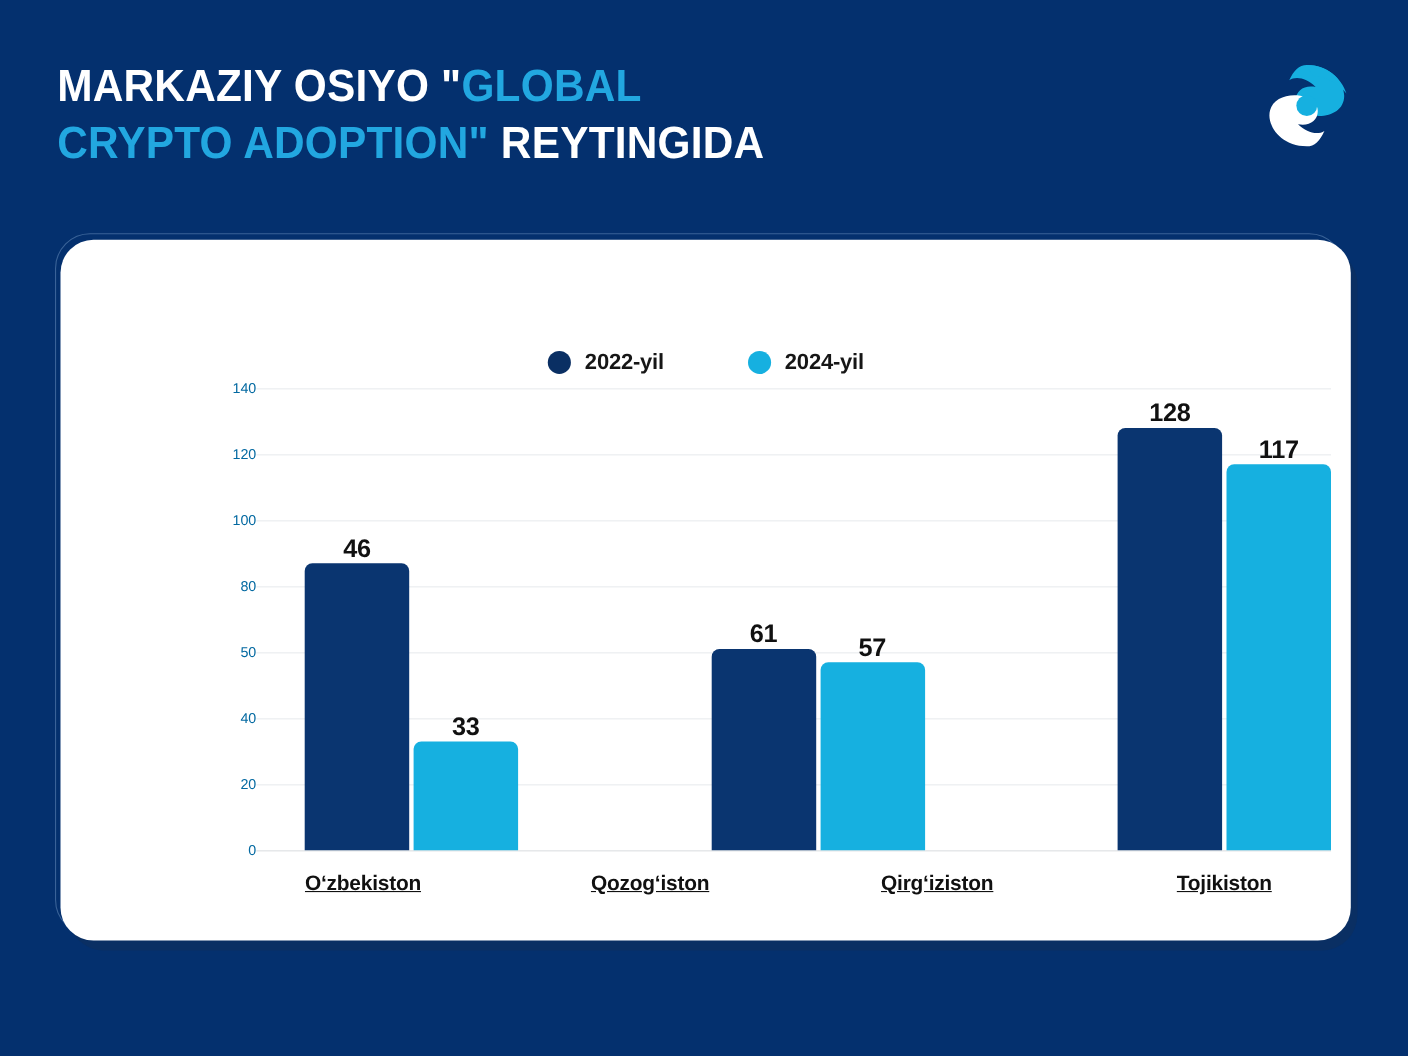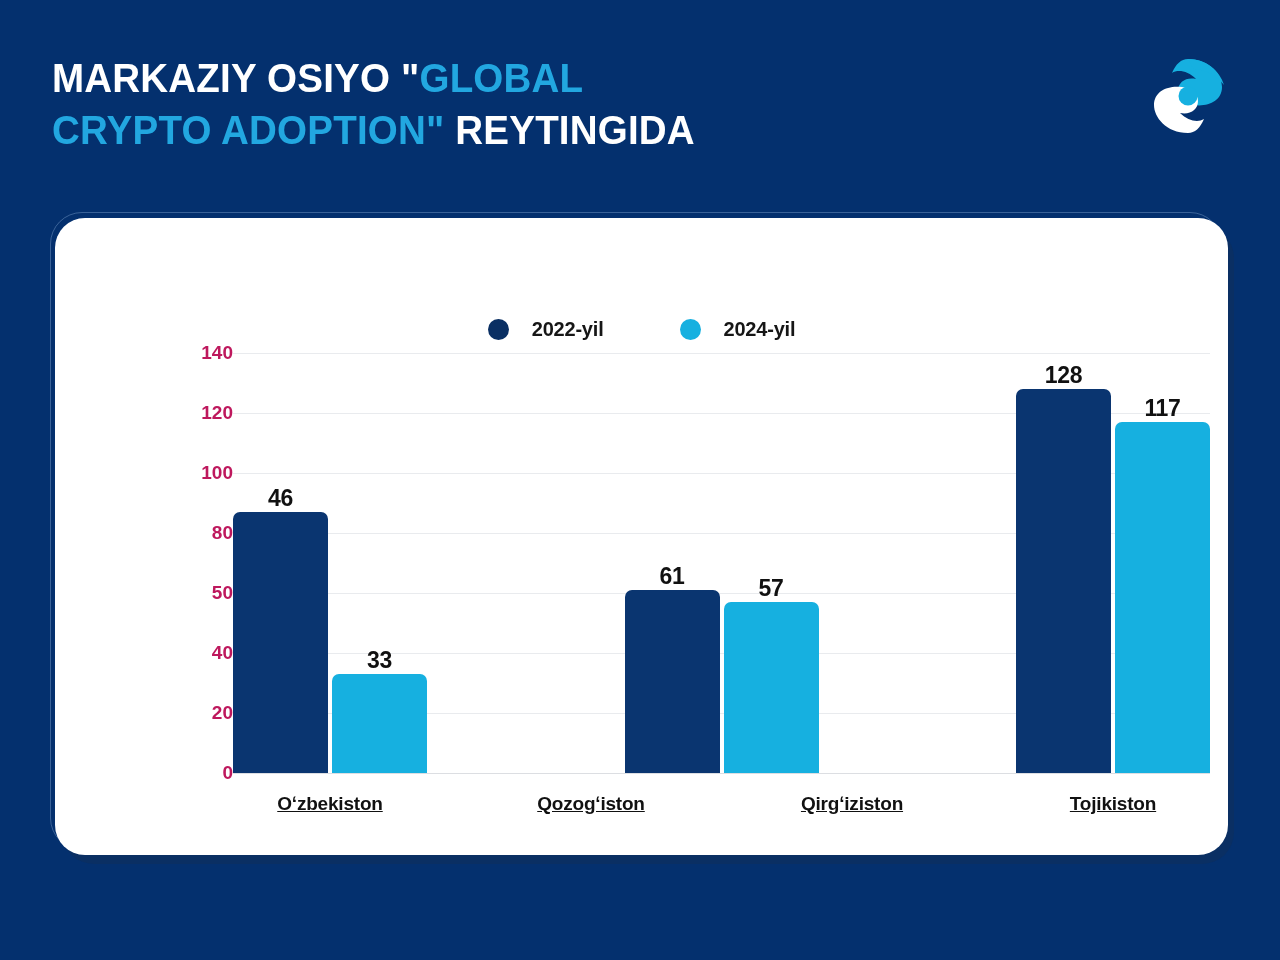--- a/index.html
+++ b/index.html
@@ -74,21 +74,21 @@
     left:0; top:100px;
     width:100%;
     display:flex;
     justify-content:center;
     align-items:center;
     gap:76px;
   }
   .legend-item {
     display:flex;
     align-items:center;
-    gap:23px;
+    gap:13px;
   }
   .legend-dot {
     width:21px; height:21px;
     border-radius:50%;
     flex:none;
   }
   .legend-dot.s0 { background:#0a2f63; }
   .legend-dot.s1 { background:#16b0e0; }
   .legend-label {
     font-size:20px;
@@ -107,23 +107,23 @@
   }
   #yaxis {
     position:absolute;
     left:0; top:0;
     width:55px; height:100%;
   }
   .ytick {
     position:absolute;
     right:0;
     transform:translateY(-50%);
-    font-size:19px;
-    font-weight:bold;
-    color:#be185d;
+    font-size:13px;
+    font-weight:normal;
+    color:#0369a1;
     text-align:right;
     white-space:nowrap;
   }
   #grid {
     position:absolute;
     left:55px; top:0;
     right:0; height:100%;
   }
   .gridline {
     position:absolute;
@@ -139,20 +139,21 @@
     right:0; height:100%;
     display:flex;
     justify-content:space-between;
     align-items:flex-end;
   }
   .group {
     display:flex;
     align-items:flex-end;
     gap:4px;
     height:100%;
+    margin-left:44px;
   }
   .bar-wrap {
     position:relative;
     width:95px;
     height:100%;
     display:flex;
     flex-direction:column;
     justify-content:flex-end;
   }
   .bar {

